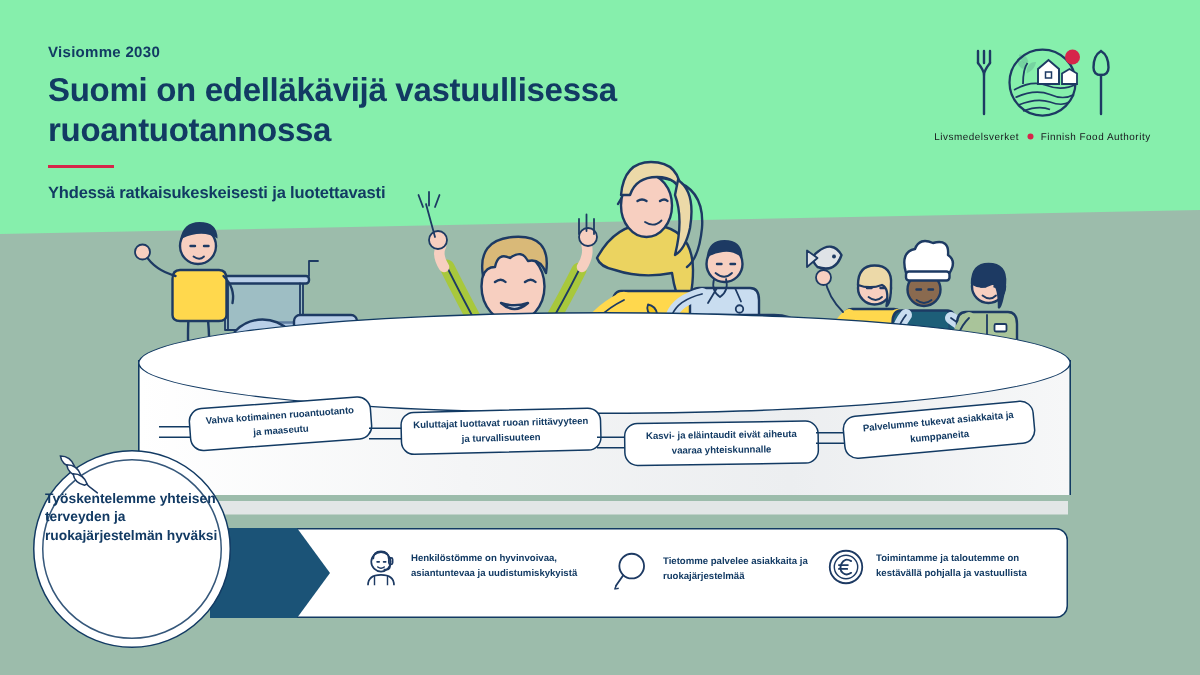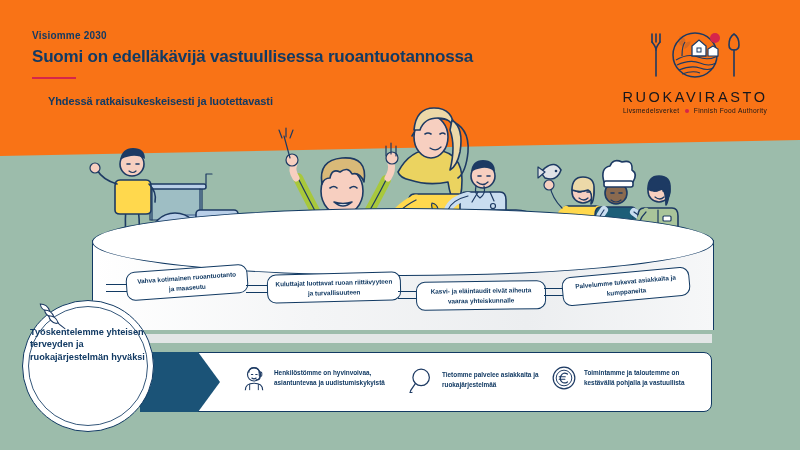--- a/index.html
+++ b/index.html
@@ -2,35 +2,35 @@
 <html><head>
 <meta charset="utf-8">
 <style>
   html,body{margin:0;padding:0;}
   body{
     width:800px;height:450px;overflow:hidden;
     background:#ffffff;
     font-family:"Liberation Sans","DejaVu Sans",sans-serif;
     color:#123a63;
   }
-  #stage{position:relative;width:800px;height:450px;overflow:hidden;background:#f97316;}
+  #stage{position:relative;width:800px;height:450px;overflow:hidden;background:#86efac;}
 
   
   .green-bg{
     position:absolute;left:0;top:140px;width:800px;height:310px;
     background:#9cbcab;
     clip-path:polygon(0 16px, 800px 0px, 800px 310px, 0 310px);
   }
 
   
   .header{position:absolute;left:32px;top:30px;width:560px;}
   .eyebrow{font-size:10px;font-weight:700;letter-spacing:.2px;color:#123a63;margin:0 0 6px 0;}
-  .h1{font-size:17px;font-weight:700;line-height:1.22;color:#123a63;margin:0;letter-spacing:-.2px;}
+  .h1{font-size:22px;font-weight:700;line-height:1.22;color:#123a63;margin:0;letter-spacing:-.2px;}
   .rule{width:44px;height:2.5px;background:#d6254a;margin:9px 0 11px 0;}
-  .sub{font-size:11px;font-weight:700;color:#123a63;margin:16px;letter-spacing:-.1px;}
+  .sub{font-size:11px;font-weight:700;color:#123a63;margin:0;letter-spacing:-.1px;}
 
   
   .logo{position:absolute;right:22px;top:24px;width:166px;text-align:center;}
   .logo-mark{height:62px;display:flex;align-items:flex-end;justify-content:center;}
   .logo-word{font-size:14.5px;letter-spacing:2.6px;color:#17171c;font-weight:400;margin-top:3px;
              font-family:"Liberation Sans","DejaVu Sans",sans-serif;}
   .logo-sub{font-size:6.6px;letter-spacing:.35px;color:#17171c;margin-top:2px;}
   .logo-dot{display:inline-block;width:4px;height:4px;border-radius:50%;background:#d6254a;
             vertical-align:middle;margin:0 3px 1px 3px;}
 
@@ -149,21 +149,20 @@
         <g stroke="#1d3a63" stroke-width="1.2" fill="none">
           <path d="M52 30 q0 -10 3 -14"></path>
           <path d="M53 20 q-4 -2 -4 -5 q4 0 5 4 z" fill="#1d3a63" opacity=".15"></path>
           <path d="M54 16 q-4 -2 -4 -5 q4 0 5 4 z" fill="#1d3a63" opacity=".15"></path>
           <path d="M55 22 q4 -2 5 -6 q-4 0 -5 5 z" fill="#1d3a63" opacity=".15"></path>
         </g>
 
         <circle cx="85" cy="12" r="5" fill="#d6254a"></circle>
       </svg>
     </div>
-    <div class="logo-word">RUOKAVIRASTO</div>
     <div class="logo-sub">
       <span>Livsmedelsverket</span>
       <span class="logo-dot"></span>
       <span>Finnish Food Authority</span>
     </div>
   </div>
 
   <svg style="position:absolute;left:0;top:60px;width:800px;height:250px;" viewBox="0 0 800 250">
     <defs>
       <style>

